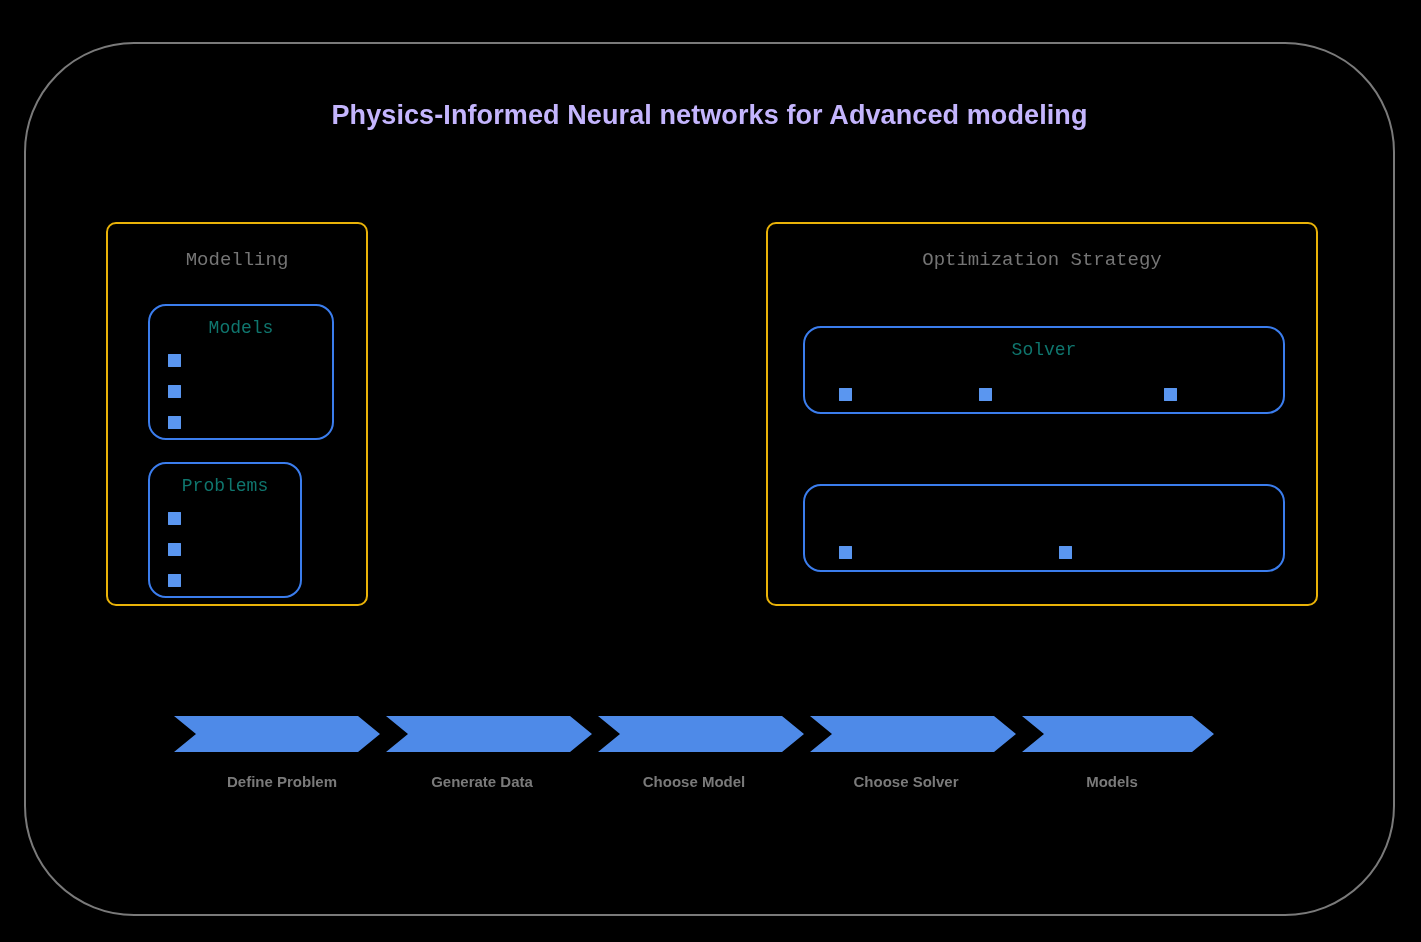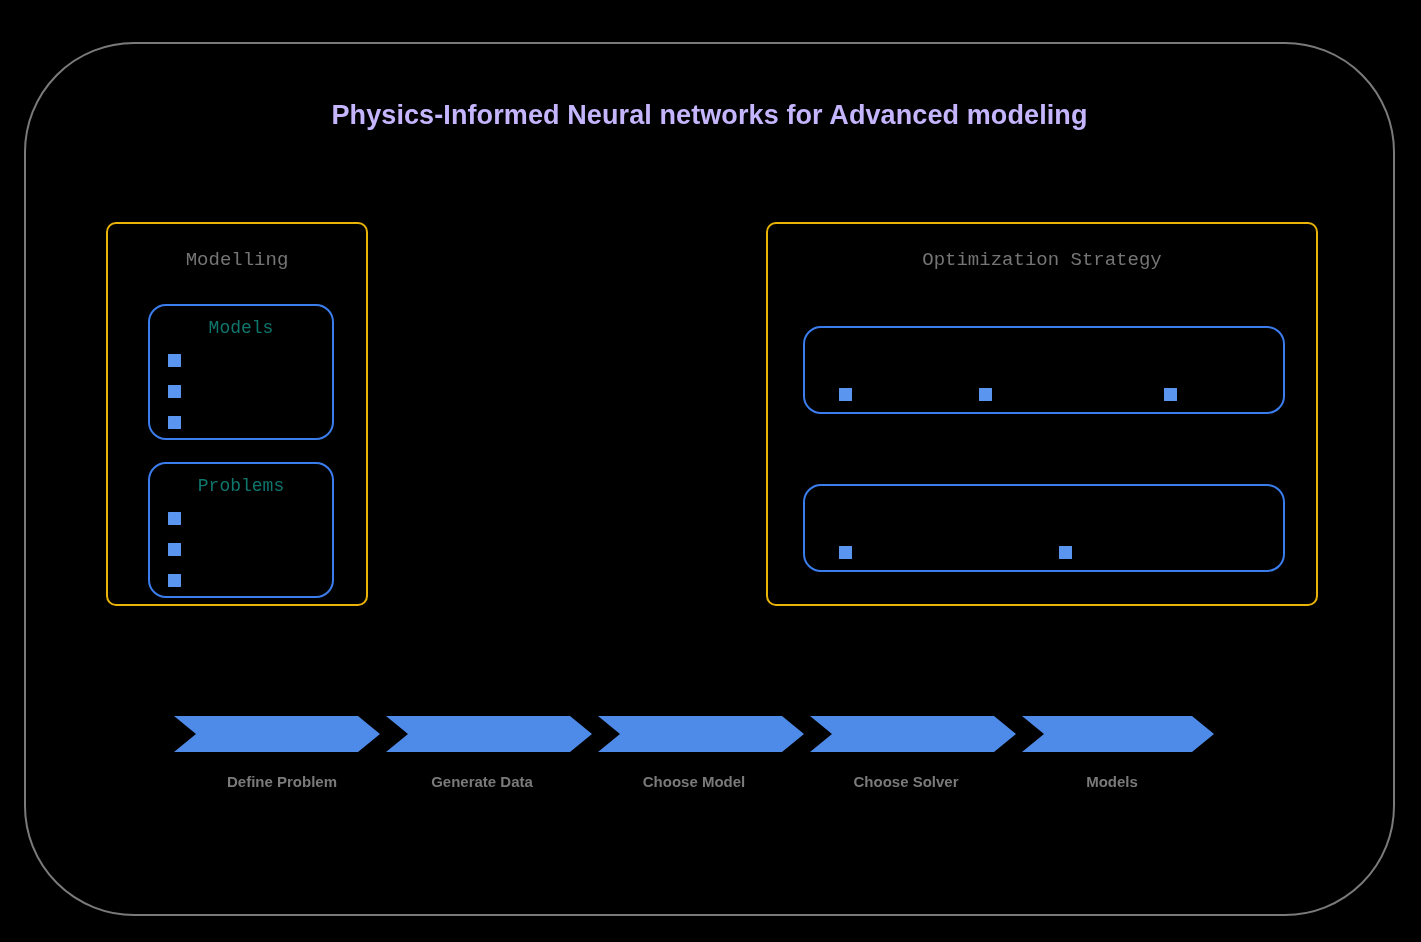--- a/index.html
+++ b/index.html
@@ -151,33 +151,34 @@
   <div class="group-card" style="left:106px; top:222px; width:262px; height:384px;">
     <div class="group-title" style="top:25px;">Modelling</div>
 
     <div class="sub-box" style="left:40px; top:80px; width:186px; height:136px;">
       <div class="sub-title" style="top:12px;">Models</div>
       <div class="cube" style="left:18px; top:48px;"></div>
       <div class="cube" style="left:18px; top:79px;"></div>
       <div class="cube" style="left:18px; top:110px;"></div>
     </div>
 
-    <div class="sub-box" style="left:40px; top:238px; width:186px; height:136px;">
+    <div class="sub-box" style="left:40px; top:238px; width:154px; height:136px;">
       <div class="sub-title" style="top:12px;">Problems</div>
       <div class="cube" style="left:18px; top:48px;"></div>
       <div class="cube" style="left:18px; top:79px;"></div>
       <div class="cube" style="left:18px; top:110px;"></div>
     </div>
   </div>
 
 
   <div class="group-card" style="left:766px; top:222px; width:552px; height:384px;">
     <div class="group-title" style="top:25px;">Optimization Strategy</div>
 
     <div class="sub-box" style="left:35px; top:102px; width:482px; height:88px;">
+      <div class="sub-title" style="top:12px;">Solver</div>
       <div class="cube" style="left:34px; top:60px;"></div>
       <div class="cube" style="left:174px; top:60px;"></div>
       <div class="cube" style="left:359px; top:60px;"></div>
     </div>
 
     <div class="sub-box" style="left:35px; top:260px; width:482px; height:88px;">
       <div class="cube" style="left:34px; top:60px;"></div>
       <div class="cube" style="left:254px; top:60px;"></div>
     </div>
   </div>

